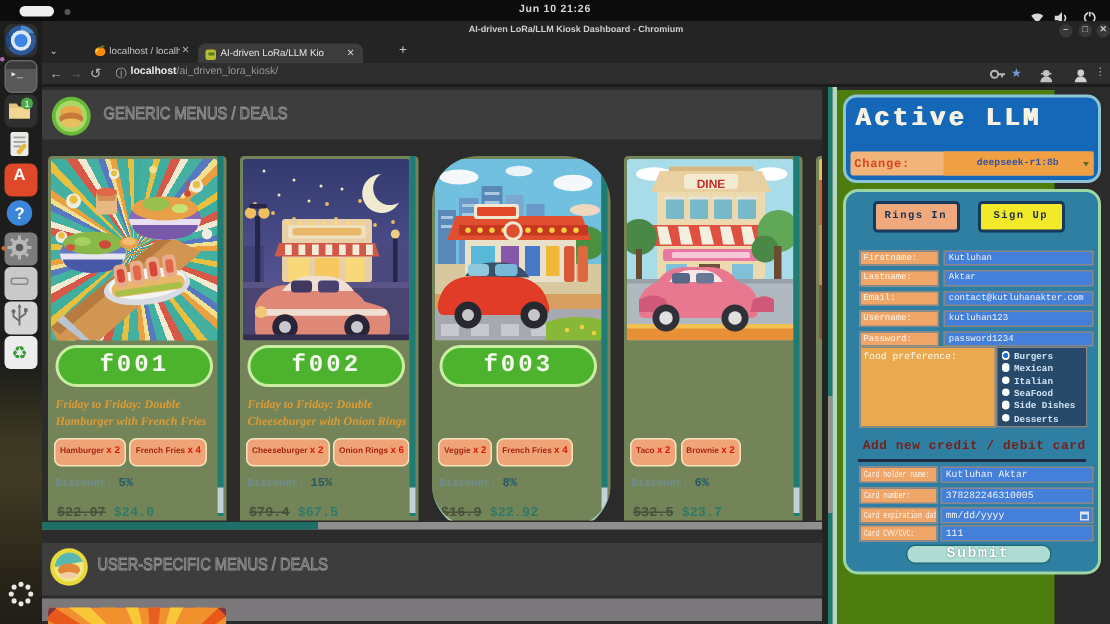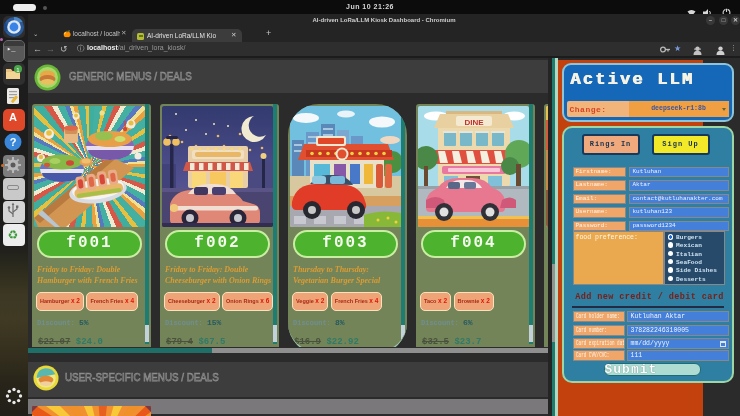--- a/index.html
+++ b/index.html
@@ -66,21 +66,21 @@
   
   #hsb { position:absolute; left:0; top:290px; width:520px; height:4.5px; background:#8f8f8f; }
   #hsbthumb { position:absolute; left:0; top:-0.5px; width:184px; height:5.5px; background:#1f6f68; }
   #sect2 { position:absolute; left:0; top:341px; width:520px; height:15px; background:#7a787a; }
 
   
   #gap1 { position:absolute; left:520px; top:0; width:3.5px; height:358px; background:#242424; }
   #lscroll { position:absolute; left:523.5px; top:0; width:3.5px; height:358px; background:#1f7a6e; }
   #lthumb { position:absolute; left:523.5px; top:206px; width:3.5px; height:78px; background:#8f948f; }
   #lborder { position:absolute; left:527px; top:0; width:2.5px; height:358px; background:#b2d8c2; }
-  #panel { position:absolute; left:529.5px; top:2px; width:145px; height:356px; background:#c2410c; }
+  #panel { position:absolute; left:529.5px; top:2px; width:145px; height:356px; background:#4d7c0f; }
   #bluebox { position:absolute; left:4px; top:3px; width:172px; height:59px; background:#1568b8;
      border:2px solid #8ec4d6; border-radius:9px; }
   #activellm { position:absolute; left:7px; top:5px; color:#f7f3e4; font-family:"Liberation Mono",monospace;
      font-weight:bold; font-size:17px; letter-spacing:2.2px; text-shadow:0.4px 0 0 #f7f3e4, -0.4px 0 0 #f7f3e4; }
   #changerow { position:absolute; left:3px; top:36px; width:162px; height:16px; background:#f3b47c; border-radius:2px; }
   #changelbl { position:absolute; left:3px; top:3.5px; color:#d44522; font-weight:bold; font-size:8px;
      font-family:"Liberation Mono",monospace; letter-spacing:0.5px; }
   #llmsel { position:absolute; left:62px; top:0; width:100px; height:16px; background:#f09f43; color:#3a55a0;
      font-weight:bold; font-size:6.5px; font-family:"Liberation Mono",monospace; text-align:center; line-height:16px;}
   #selcaret { position:absolute; right:3px; top:6.5px; width:0; height:0; border-left:2.5px solid transparent;
@@ -110,21 +110,21 @@
      font-size:8.5px; font-family:"Liberation Mono",monospace; letter-spacing:0.4px; white-space:nowrap; }
   #cardhr { position:absolute; left:8px; top:178px; width:152px; height:1.5px; background:#222a44; }
   .crow { position:absolute; left:9px; width:156px; height:11px; }
   .clbl { position:absolute; left:0; top:0; width:52px; height:11px; background:#f0a569; border:1px solid #888;
      color:#fdf7ea; font-size:6.3px; font-family:"Liberation Mono",monospace; line-height:9px; padding-left:2px;
      white-space:nowrap; overflow:hidden; }
   .clbl span { display:inline-block; transform:scaleX(0.68); transform-origin:0 0; white-space:nowrap; }
   .cval { position:absolute; left:54px; top:0; width:102px; height:11px; background:#447fd9; border:1px solid #888;
      color:#eef2fa; font-size:6.5px; font-family:"Liberation Mono",monospace; line-height:9px; padding-left:3px; }
   #submit { position:absolute; left:40px; top:235px; width:97px; height:13px; background:#aedcd2;
-     border:1.5px solid #1d6b74; border-radius:6px; color:#fdfdfd; text-align:left; font-size:13px;
+     border:1.5px solid #1d6b74; border-radius:6px; color:#fdfdfd; text-align:center; font-size:10px;
      font-weight:bold; font-family:"Liberation Mono",monospace; line-height:11px; letter-spacing:1px;
      text-shadow:0 0 1px #2a6a6a; }
 </style>
 </head>
 <body>
 <div id="screen">
   <div class="abs" id="topbar"></div>
   <div class="abs" id="pill"></div>
   <div class="abs" id="pilldot"></div>
   <div class="abs" id="clock">Jun 10  21:26</div>
@@ -529,21 +529,20 @@
             <path d="M20,78 q7,-9 18,-9 l6,0 q13,0 19,10 z" fill="#385068"></path>
             <rect x="22" y="70" width="14" height="8" rx="2.5" fill="#90c8e0"></rect>
             <rect x="40" y="70" width="15" height="8" rx="2.5" fill="#78b8d8"></rect>
             <circle cx="22" cy="104" r="9" fill="#282830"></circle>
                 <circle cx="22" cy="104" r="4" fill="#c8c8c8"></circle>
             <circle cx="66" cy="104" r="9" fill="#282830"></circle>
                 <circle cx="66" cy="104" r="4" fill="#c8c8c8"></circle>
           </svg>
             </div>
           <div class="fpill">f003</div>
-          <div class="desc">Thursday to Thursday:<br>Vegetarian Burger Special</div>
           <div class="tags"><span class="chip">Veggie <b>x 2</b></span><span class="chip">French Fries <b>x 4</b></span></div>
           <div class="disc">Discount: <b>8%</b></div>
           <div class="price"><s>$16.9</s> <b>$22.92</b></div>
           <div class="vsb">
               <i></i>
             </div>
         </div>
 
         <div class="card" style="left:388px;">
           <div class="cardimg">
@@ -597,21 +596,20 @@
             <rect x="30" y="76" width="12" height="7" rx="2" fill="#586888"></rect>
             <rect x="46" y="76" width="12" height="7" rx="2" fill="#687898"></rect>
             <path d="M8,94 q10,-6 18,0 l2,8 l-20,0 z" fill="#d05878"></path>
             <path d="M84,94 q8,-5 14,0 l0,8 l-16,0 z" fill="#d05878"></path>
             <circle cx="26" cy="106" r="9" fill="#303038"></circle>
                 <circle cx="26" cy="106" r="4.5" fill="#e0e0e0"></circle>
             <circle cx="72" cy="106" r="9" fill="#303038"></circle>
                 <circle cx="72" cy="106" r="4.5" fill="#e0e0e0"></circle>
           </svg>
             </div>
-          <div class="fpill">f004</div>
           <div class="tags"><span class="chip">Taco <b>x 2</b></span><span class="chip">Brownie <b>x 2</b></span></div>
           <div class="disc">Discount: <b>6%</b></div>
           <div class="price"><s>$32.5</s> <b>$23.7</b></div>
           <div class="vsb">
               <i></i>
             </div>
         </div>
 
         <div class="card" style="left:516px;">
           <div class="cardimg">

